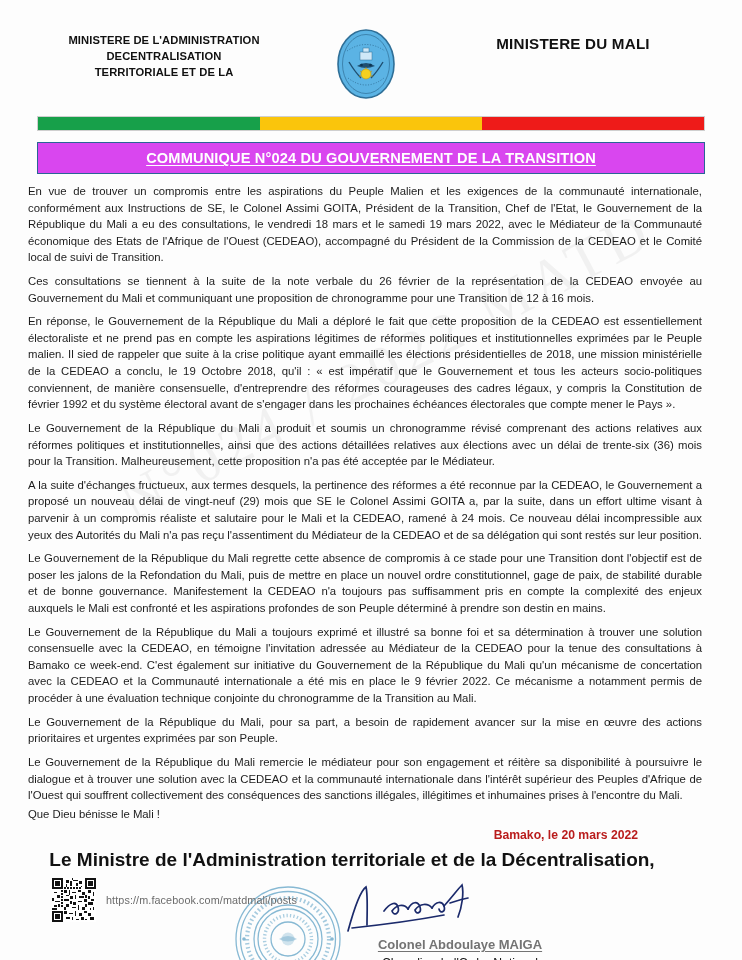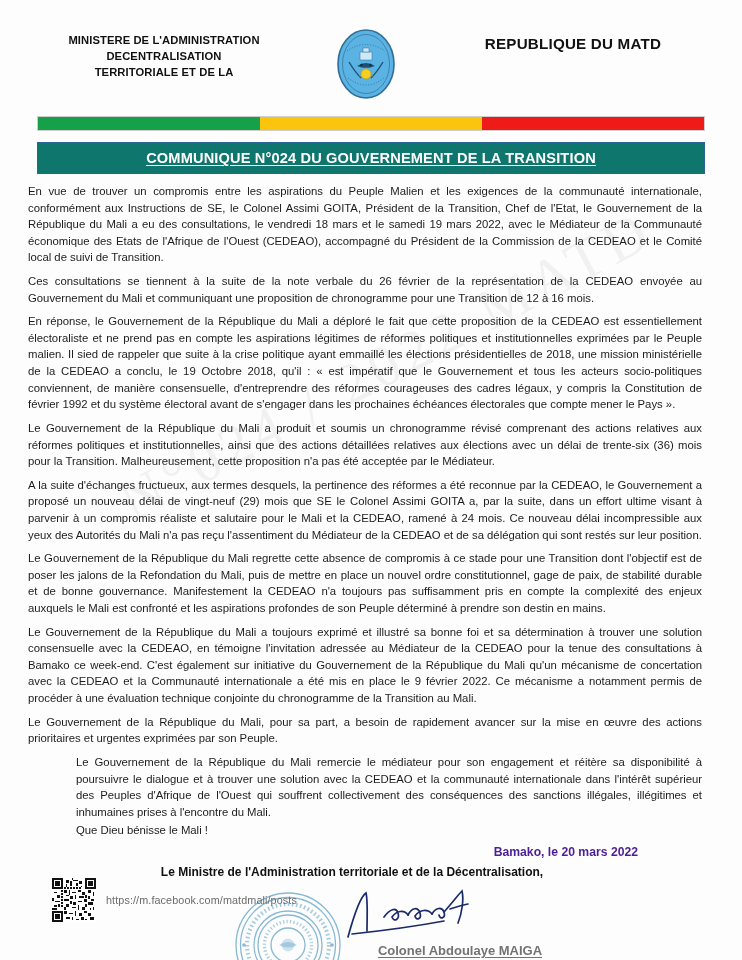--- a/index.html
+++ b/index.html
@@ -81,21 +81,21 @@
     border: 1px solid #cfcfcf;
     box-sizing: border-box;
   }
   .flag-green { background: #17a04a; flex: 1; }
   .flag-gold  { background: #fac50c; flex: 1; }
   .flag-red   { background: #ee1b19; flex: 1; }
 
   
   .banner {
     margin: 11px 37px 0 37px;
-    background: #0f766e;
+    background: #d946ef;
     border: 1px solid #2a6496;
     height: 30px;
     display: flex;
     align-items: center;
     justify-content: center;
   }
   .banner-text {
     color: #ffffff;
     font-weight: bold;
     font-size: 14.6px;
@@ -111,21 +111,21 @@
     z-index: 2;
   }
   p.para {
     margin: 0 0 7px 0;
     font-size: 11.35px;
     line-height: 1.465;
     text-align: justify;
     color: #1c1c1c;
     letter-spacing: -0.02px;
   }
-  p.para.nospace { margin-bottom: 2px; margin-left: 48px; }
+  p.para.nospace { margin-bottom: 2px; }
 
   
   .watermark {
     position: absolute;
     left: 150px;
     top: 330px;
     width: 470px;
     height: 330px;
     z-index: 1;
     pointer-events: none;
@@ -144,26 +144,26 @@
     position: relative;
     z-index: 3;
     margin-top: 6px;
     padding: 0 26px 0 28px;
   }
   .city-date {
     text-align: right;
     font-size: 12.2px;
     font-weight: bold;
     padding-right: 78px;
-    color: #4c1d95;
+    color: #b91c1c;
   }
   .sig-line1, .sig-line2 {
     text-align: center;
     font-weight: bold;
-    font-size: 12px;
+    font-size: 19px;
     color: #111;
     line-height: 1.5;
   }
   .sig-line1 { margin-top: 4px; padding-right: 40px; }
   .sig-line2 { padding-right: 40px; }
 
   .stamp-area {
     position: relative;
     height: 112px;
     margin-top: 2px;
@@ -264,21 +264,21 @@
             <line x1="25" y1="45" x2="26.6" y2="46"></line>
             <line x1="37" y1="45" x2="35.4" y2="46"></line>
             <line x1="24" y1="50" x2="26" y2="50"></line>
             <line x1="38" y1="50" x2="36" y2="50"></line>
           </g>
         </svg>
       </div>
     </div>
 
     <div class="header-right">
-      <div class="rep-title">REPUBLIQUE DU MATD</div>
+      <div class="rep-title">MINISTERE DU MALI</div>
     </div>
   </div>
 
   <div class="flagbar">
     <div class="flag-green"></div>
     <div class="flag-gold"></div>
     <div class="flag-red"></div>
   </div>
 
   <div class="banner">

